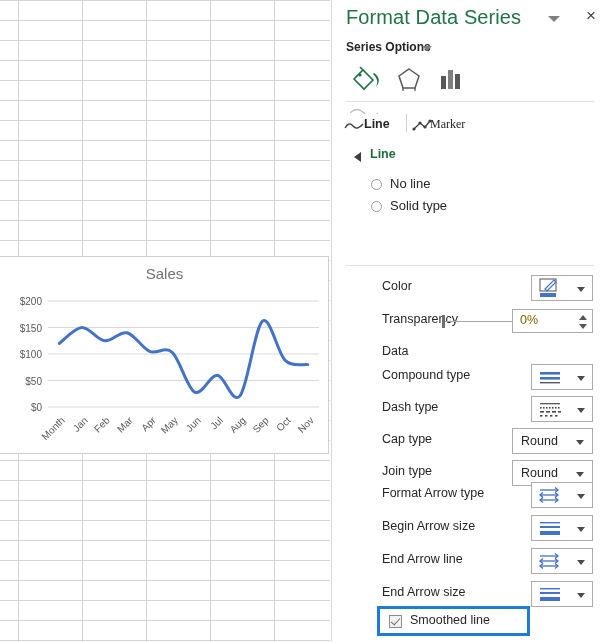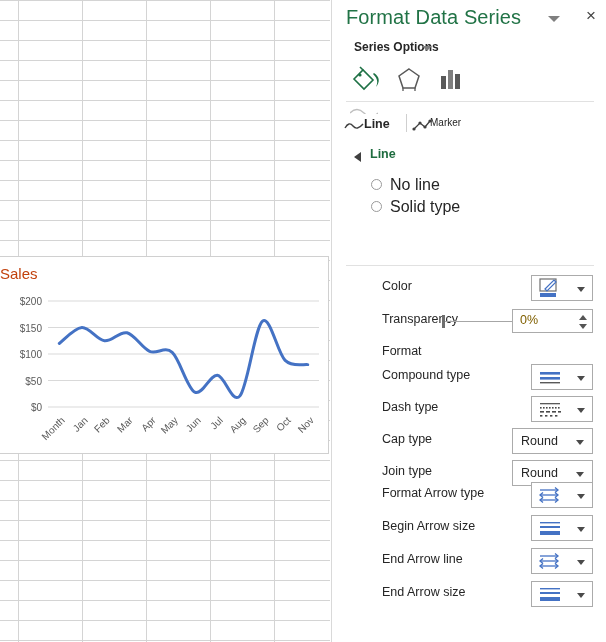--- a/index.html
+++ b/index.html
@@ -25,21 +25,22 @@
   
   #chart-object {
     position: absolute; left: 0px; top: 256px;
     width: 329px; height: 198px;
     background: #ffffff;
     border: 1px solid #d0d0d0;
     border-left: none;
   }
   #chart-title {
     position: absolute; left: 0; top: 8px; width: 329px;
-    font-size: 15px; color: #c2410c;
+    text-align: center;
+    font-size: 15px; color: #737373;
     font-family: "Liberation Sans", sans-serif;
   }
   #plot { position: absolute; left: 0; top: 0; width: 329px; height: 198px; }
   .ytick {
     position: absolute; right: 0; width: 44px;
     text-align: right;
     font-size: 10px; color: #595959;
     transform: translateY(-50%);
   }
   .xtick {
@@ -76,41 +77,40 @@
   #pane-close {
     position: absolute; left: 250px; top: 7px;
     width: 18px; height: 18px;
     font-size: 17px; color: #444; line-height: 18px; text-align: center;
     cursor: pointer;
   }
   #series-options {
     position: absolute; left: 14px; top: 40px;
     font-size: 12px; font-weight: bold; color: #262626;
     cursor: pointer;
-    margin-left: 8px;
   }
   #series-options-arrow {
     position: absolute; left: 90px; top: 46px;
     width: 0; height: 0;
     border-left: 5px solid transparent;
     border-right: 5px solid transparent;
     border-top: 5px solid #7f7f7f;
     cursor: pointer;
   }
   #icon-row { position: absolute; left: 0; top: 60px; width: 275px; height: 42px; }
   .pane-icon { position: absolute; top: 0; width: 42px; height: 38px; cursor: pointer; }
   #icon-underline {
     position: absolute; left: 18px; top: 100px; width: 28px; height: 2px;
   }
   #icon-sep { position: absolute; left: 14px; top: 101px; width: 248px; height: 1px; background: #e1e1e1; }
 
   #tabs { position: absolute; left: 0; top: 112px; width: 275px; height: 30px; }
   .tab { position: absolute; top: 0; height: 26px; font-size: 12.5px; color: #262626; cursor: pointer; }
   #tab-line-label { position: absolute; left: 32px; top: 5px; font-weight: bold; font-size: 12.5px; color: #262626; }
-  #tab-marker-label { position: absolute; left: 98px; top: 5px; font-size: 10px; color: #262626; }
+  #tab-marker-label { position: absolute; left: 98px; top: 5px; font-size: 12px; color: #262626; font-family: Liberation Serif, serif; }
   #tab-divider { position: absolute; left: 74px; top: 2px; width: 1px; height: 18px; background: #cfcfcf; }
 
   #section-head { position: absolute; left: 0; top: 145px; width: 275px; height: 22px; }
   #section-caret {
     position: absolute; left: 22px; top: 7px;
     width: 0; height: 0;
     border-top: 5px solid transparent;
     border-bottom: 5px solid transparent;
     border-right: 7px solid #404040;
     cursor: pointer;
@@ -123,21 +123,21 @@
   .radio-row { position: absolute; left: 0; width: 275px; height: 22px; cursor: pointer; }
   .radio {
     position: absolute; left: 39px; top: 4px;
     width: 11px; height: 11px; border-radius: 50%;
     border: 1px solid #9a9a9a; background: #fff;
   }
   .radio.checked::after {
     content: ""; position: absolute; left: 2px; top: 2px;
     width: 5px; height: 5px; border-radius: 50%; background: #4a4a4a;
   }
-  .radio-label { position: absolute; left: 58px; top: 1px; font-size: 16px; color: #262626; }
+  .radio-label { position: absolute; left: 58px; top: 1px; font-size: 13px; color: #262626; }
 
   #sep2 { position: absolute; left: 14px; top: 265px; width: 248px; height: 1px; background: #e1e1e1; }
 
   .prop-row { position: absolute; left: 0; width: 275px; height: 32px; }
   .prop-label { position: absolute; left: 50px; top: 7px; font-size: 12.5px; color: #262626; }
   .ctrl-box {
     position: absolute;
     border: 1px solid #ababab; background: #fff;
     cursor: pointer;
   }
@@ -340,21 +340,21 @@
       <div id="track"></div>
       <div id="thumb"></div>
       <div class="ctrl-box spin-box">
         <span class="spin-val">0%</span>
         <span class="spin-up"></span>
         <span class="spin-dn"></span>
       </div>
     </div>
 
     <div class="prop-row" style="top:337px">
-      <span class="prop-label">Format</span>
+      <span class="prop-label">Data</span>
     </div>
 
     <div class="prop-row" style="top:361px">
       <span class="prop-label">Compound type</span>
       <div class="ctrl-box ctrl-icon-box">
         <svg width="30" height="24" viewBox="0 0 30 24" style="position:absolute;left:4px;top:0">
           <rect x="4" y="7" width="20" height="2.6" fill="#4472C4"></rect>
           <rect x="4" y="12" width="20" height="2.6" fill="#4472C4"></rect>
           <rect x="4" y="17" width="20" height="1.4" fill="#595959"></rect>
         </svg>
@@ -460,15 +460,20 @@
       <div class="ctrl-box ctrl-icon-box">
         <svg width="30" height="24" viewBox="0 0 30 24" style="position:absolute;left:4px;top:0">
           <rect x="4" y="6" width="20" height="1.4" fill="#4472C4"></rect>
           <rect x="4" y="10" width="20" height="2" fill="#4472C4"></rect>
           <rect x="4" y="15" width="20" height="4" fill="#4472C4"></rect>
         </svg>
         <span class="caret-dn" style="right:7px;top:11px"></span>
       </div>
     </div>
 
+    <div id="smoothed-row">
+      <div id="smoothed-highlight"></div>
+      <div id="smoothed-check"></div>
+      <div id="smoothed-label">Smoothed line</div>
+    </div>
 
   </div>
 </div>
 
 </body></html>

